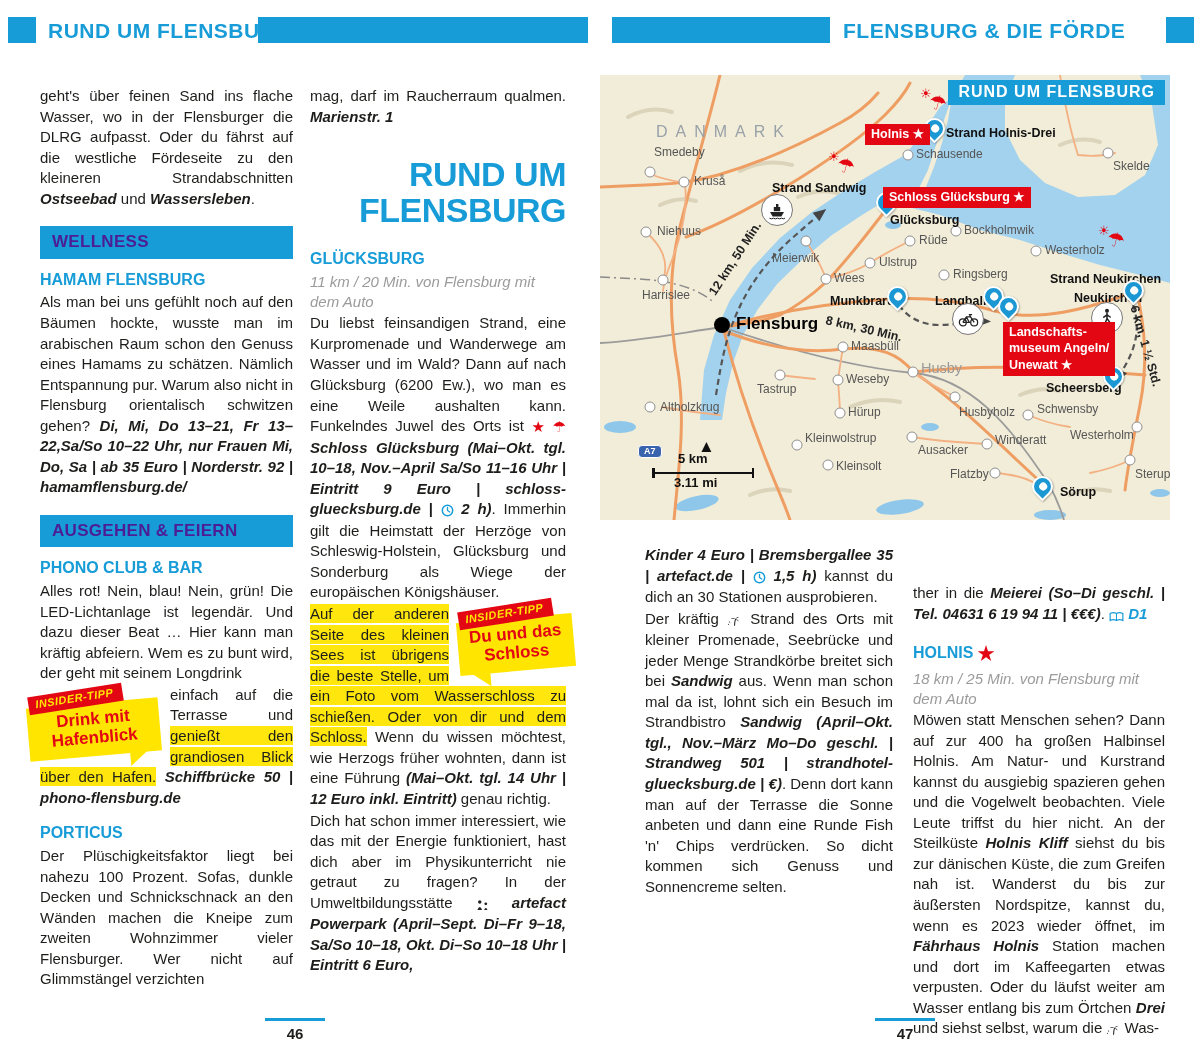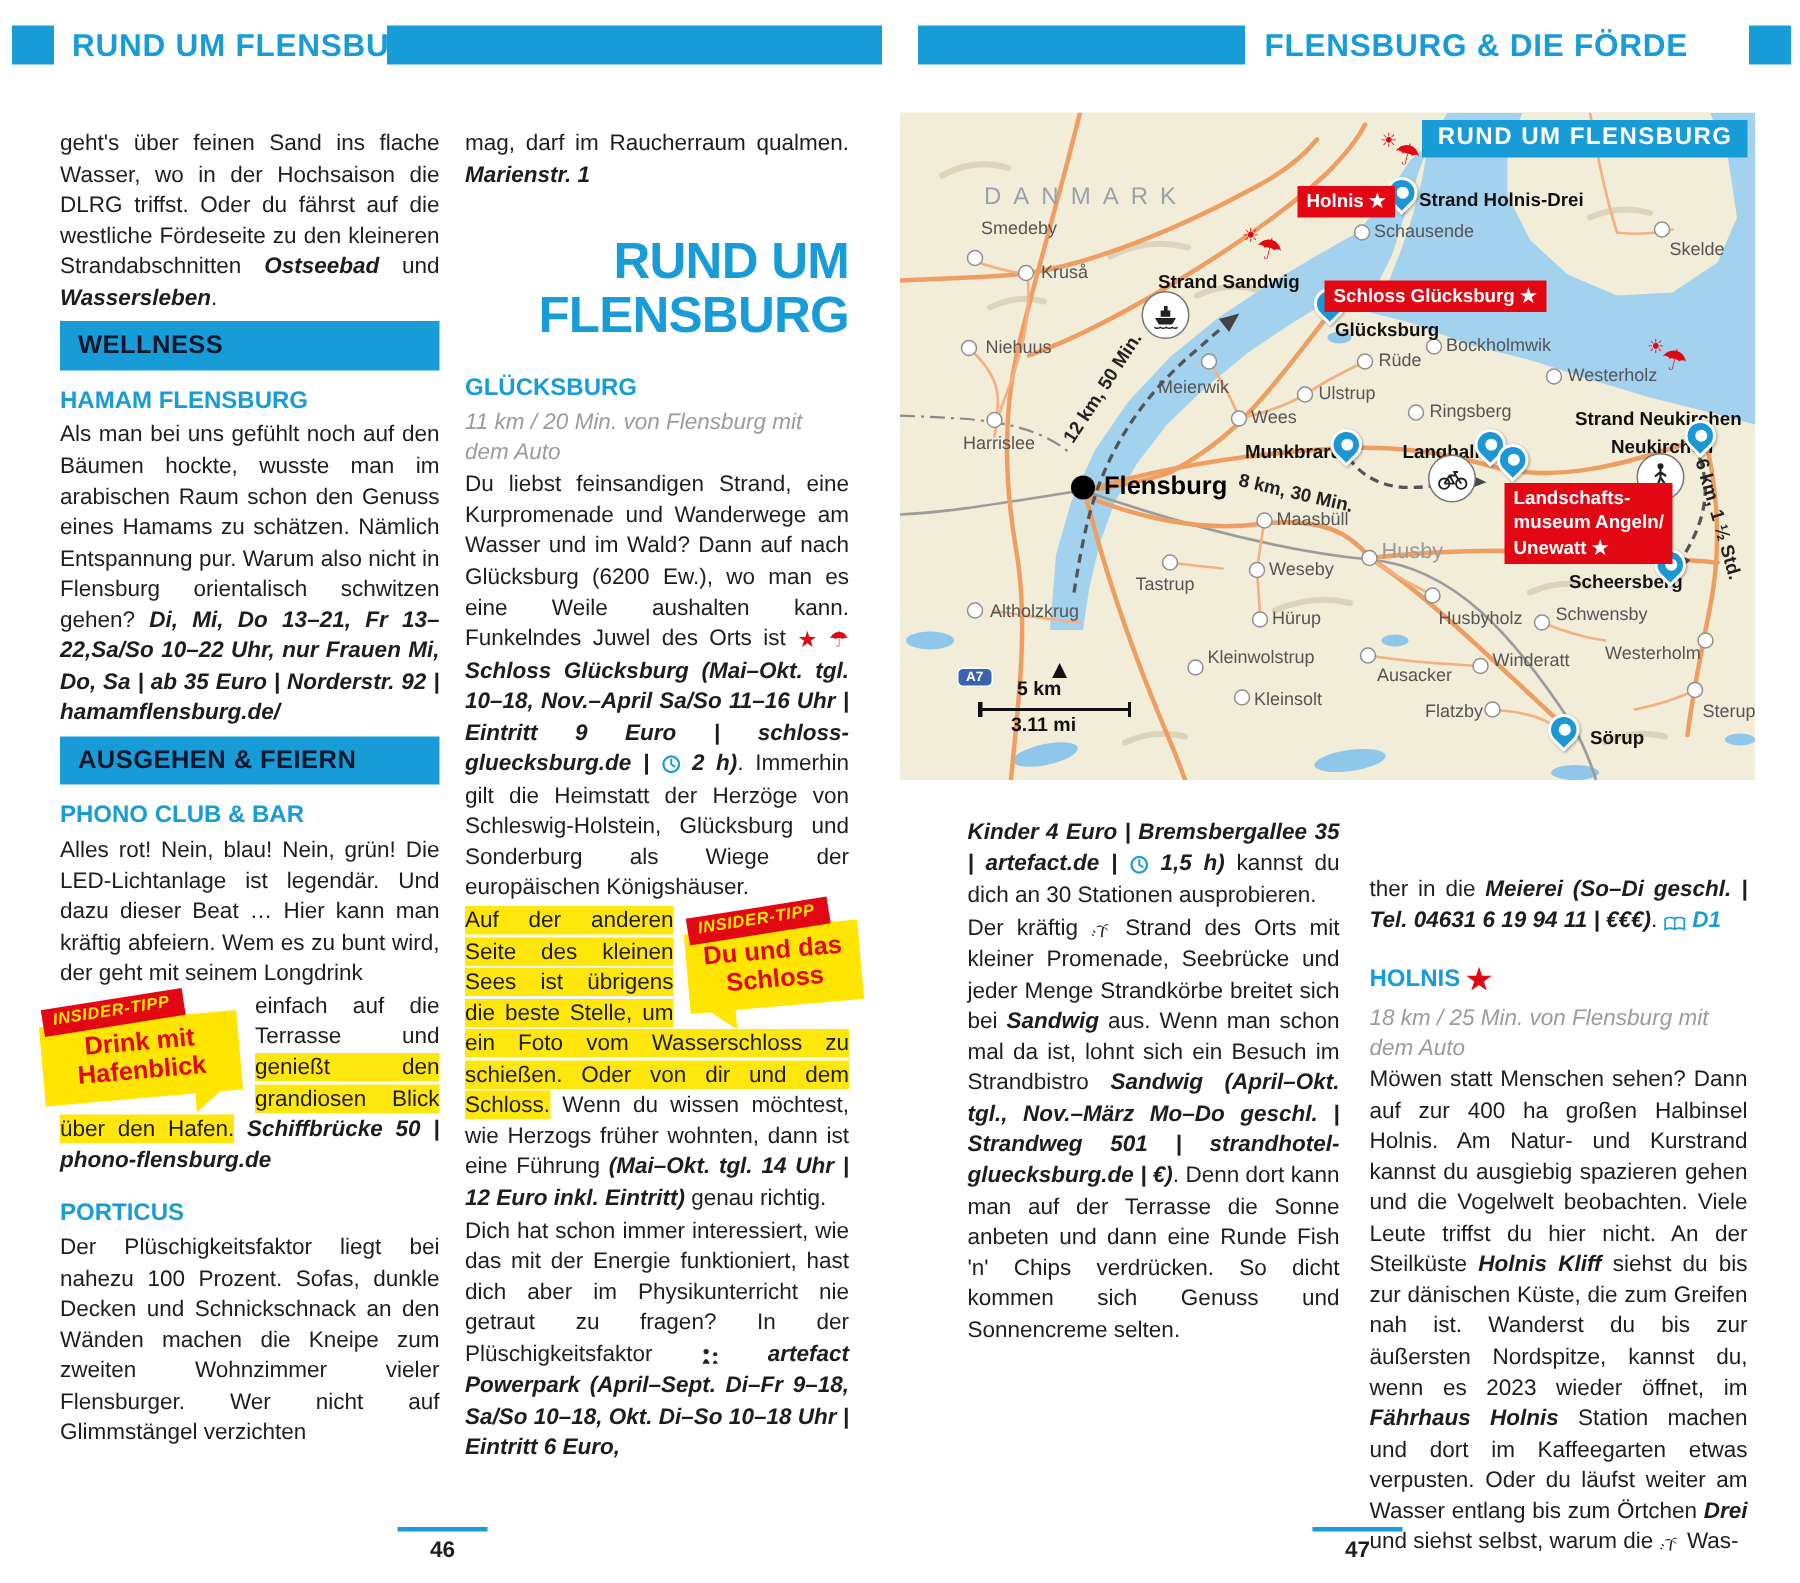--- a/index.html
+++ b/index.html
@@ -8,22 +8,22 @@
   
   .hdr-bar{position:absolute;top:17px;height:26px;background:#189cd8;}
   .hdr-txt{position:absolute;top:17px;height:26px;line-height:27px;color:#189cd8;
            font-weight:bold;font-size:21px;letter-spacing:.5px;white-space:nowrap;}
   
   .col{position:absolute;font-size:15px;line-height:1.37;text-align:justify;}
   .para{margin:0 0 1px 0;}
   .i{font-style:italic;font-weight:bold;}
   .bi{font-style:italic;font-weight:bold;color:#189cd8;}
   .hl{background:#ffe60d;padding:1px 0;-webkit-box-decoration-break:clone;box-decoration-break:clone;}
-  .secbar{background:#189cd8;color:#0f172a;font-weight:bold;font-size:17px;letter-spacing:.3px;
-          padding:4px 0 5px 12px;margin:5px 0 9px 0;text-align:left;}
+  .secbar{background:#189cd8;color:#4c1d95;font-weight:bold;font-size:17px;letter-spacing:.3px;
+          padding:4px 0 5px 12px;margin:17px 0 9px 0;text-align:left;}
   .subhead{color:#189cd8;font-weight:bold;font-size:16px;margin:10px 0 2px 0;text-align:left;}
   .graysub{color:#9b9b9b;font-style:italic;margin:0 0 2px 0;text-align:left;line-height:1.3;}
   .bigtitle{color:#189cd8;font-weight:bold;font-size:34px;line-height:1.05;letter-spacing:-.5px;
             margin:30px 0 20px 0;text-align:right;}
   .ic{display:inline-block;vertical-align:-1px;}
   .ic-star-red,.ic-umbrella-red{color:#e30613;font-style:normal;}
   .ic-star-red-lg{color:#e30613;font-size:19px;vertical-align:-2px;margin-left:4px;font-style:normal;}
   .ic svg{vertical-align:-2px;}
   
   .tip{position:relative;}
@@ -78,21 +78,21 @@
 <body>
 
 <div class="hdr-bar" style="left:8px;width:28px;"></div>
 <span class="hdr-txt" style="left:48px;">RUND UM FLENSBURG</span>
 <div class="hdr-bar" style="left:258px;width:330px;"></div>
 <div class="hdr-bar" style="left:612px;width:218px;"></div>
 <span class="hdr-txt" style="left:843px;">FLENSBURG &amp; DIE FÖRDE</span>
 <div class="hdr-bar" style="left:1166px;width:28px;"></div>
 
 <div class="col" style="left:40px;top:86px;width:253px;">
-  <div class="para"><span>geht's über feinen Sand ins flache Wasser, wo in der Hochsaison die DLRG triffst. Oder du fährst auf die westliche Fördeseite zu den kleineren Strandabschnitten </span><span class="i">Ostseebad</span><span> und </span><span class="i">Wassersleben</span><span>.</span></div>
+  <div class="para"><span>geht's über feinen Sand ins flache Wasser, wo in der Flensburger die DLRG aufpasst. Oder du fährst auf die westliche Fördeseite zu den kleineren Strandabschnitten </span><span class="i">Ostseebad</span><span> und </span><span class="i">Wassersleben</span><span>.</span></div>
   <div class="secbar">WELLNESS</div>
   <div class="subhead">HAMAM FLENSBURG</div>
   <div class="para"><span>Als man bei uns gefühlt noch auf den Bäumen hockte, wusste man im arabischen Raum schon den Genuss eines Hamams zu schätzen. Nämlich Entspannung pur. Warum also nicht in Flensburg orientalisch schwitzen gehen? </span><span class="i">Di, Mi, Do 13–21, Fr 13–22,Sa/So 10–22 Uhr, nur Frauen Mi, Do, Sa | ab 35 Euro | Norderstr. 92 | hamamflensburg.de/</span></div>
   <div class="secbar">AUSGEHEN &amp; FEIERN</div>
   <div class="subhead">PHONO CLUB &amp; BAR</div>
   <div class="para"><span>Alles rot! Nein, blau! Nein, grün! Die LED-Lichtanlage ist legendär. Und dazu dieser Beat … Hier kann man kräftig abfeiern. Wem es zu bunt wird, der geht mit seinem Longdrink</span></div>
   <div class="para">
     <div class="tip tip1">
       <div class="ban">INSIDER-TIPP</div>
       <div class="bod">Drink mit<br>Hafenblick</div>
@@ -110,21 +110,21 @@
   <div class="para"><span>Du liebst feinsandigen Strand, eine Kurpromenade und Wanderwege am Wasser und im Wald? Dann auf nach Glücksburg (6200 Ew.), wo man es eine Weile aushalten kann. Funkelndes Juwel des Orts ist </span><span class="ic ic-star-red">★</span><span> </span><span class="ic ic-umbrella-red">☂</span><span> </span><span class="i">Schloss Glücksburg (Mai–Okt. tgl. 10–18, Nov.–April Sa/So 11–16 Uhr | Eintritt 9 Euro | schloss-gluecksburg.de | </span><span class="ic ic-clock-blue"><svg viewBox="0 0 14 14" width="13" height="13">
           <circle cx="7" cy="7" r="5.6" fill="none" stroke="#189cd8" stroke-width="1.6"></circle>
           <path d="M7 3.6 V7 L9.4 8.6" stroke="#189cd8" stroke-width="1.4" fill="none" stroke-linecap="round"></path>
         </svg></span><span class="i"> 2 h)</span><span>. Immerhin gilt die Heimstatt der Herzöge von Schleswig-Holstein, Glücksburg und Sonderburg als Wiege der europäischen Königshäuser.</span></div>
   <div class="para">
     <div class="tip tip2">
       <div class="ban">INSIDER-TIPP</div>
       <div class="bod">Du und das<br>Schloss</div>
     </div>
   <span class="hl">Auf der anderen Seite des kleinen Sees ist übrigens die beste Stelle, um ein Foto vom Wasserschloss zu schießen. Oder von dir und dem Schloss.</span><span> Wenn du wissen möchtest, wie Herzogs früher wohnten, dann ist eine Führung </span><span class="i">(Mai–Okt. tgl. 14 Uhr | 12 Euro inkl. Eintritt)</span><span> genau richtig.</span></div>
-  <div class="para"><span>Dich hat schon immer interessiert, wie das mit der Energie funktioniert, hast dich aber im Physikunterricht nie getraut zu fragen? In der Plüschigkeitsfaktor </span><span class="ic ic-family"><svg viewBox="0 0 16 12" width="15" height="11">
+  <div class="para"><span>Dich hat schon immer interessiert, wie das mit der Energie funktioniert, hast dich aber im Physikunterricht nie getraut zu fragen? In der Umweltbildungsstätte </span><span class="ic ic-family"><svg viewBox="0 0 16 12" width="15" height="11">
           <circle cx="5" cy="2.2" r="1.9" fill="#222"></circle>
           <path d="M2.4 11 Q5 4.2 7.6 11 Z" fill="#222"></path>
           <circle cx="11.6" cy="4.2" r="1.5" fill="#222"></circle>
           <path d="M9.7 11 Q11.6 6.4 13.5 11 Z" fill="#222"></path>
         </svg></span><span> </span><span class="i">artefact Powerpark (April–Sept. Di–Fr 9–18, Sa/So 10–18, Okt. Di–So 10–18 Uhr | Eintritt 6 Euro,</span></div>
 </div>
 
 <div id="map">
   <svg class="base" width="570" height="445" viewBox="0 0 570 445">
 

